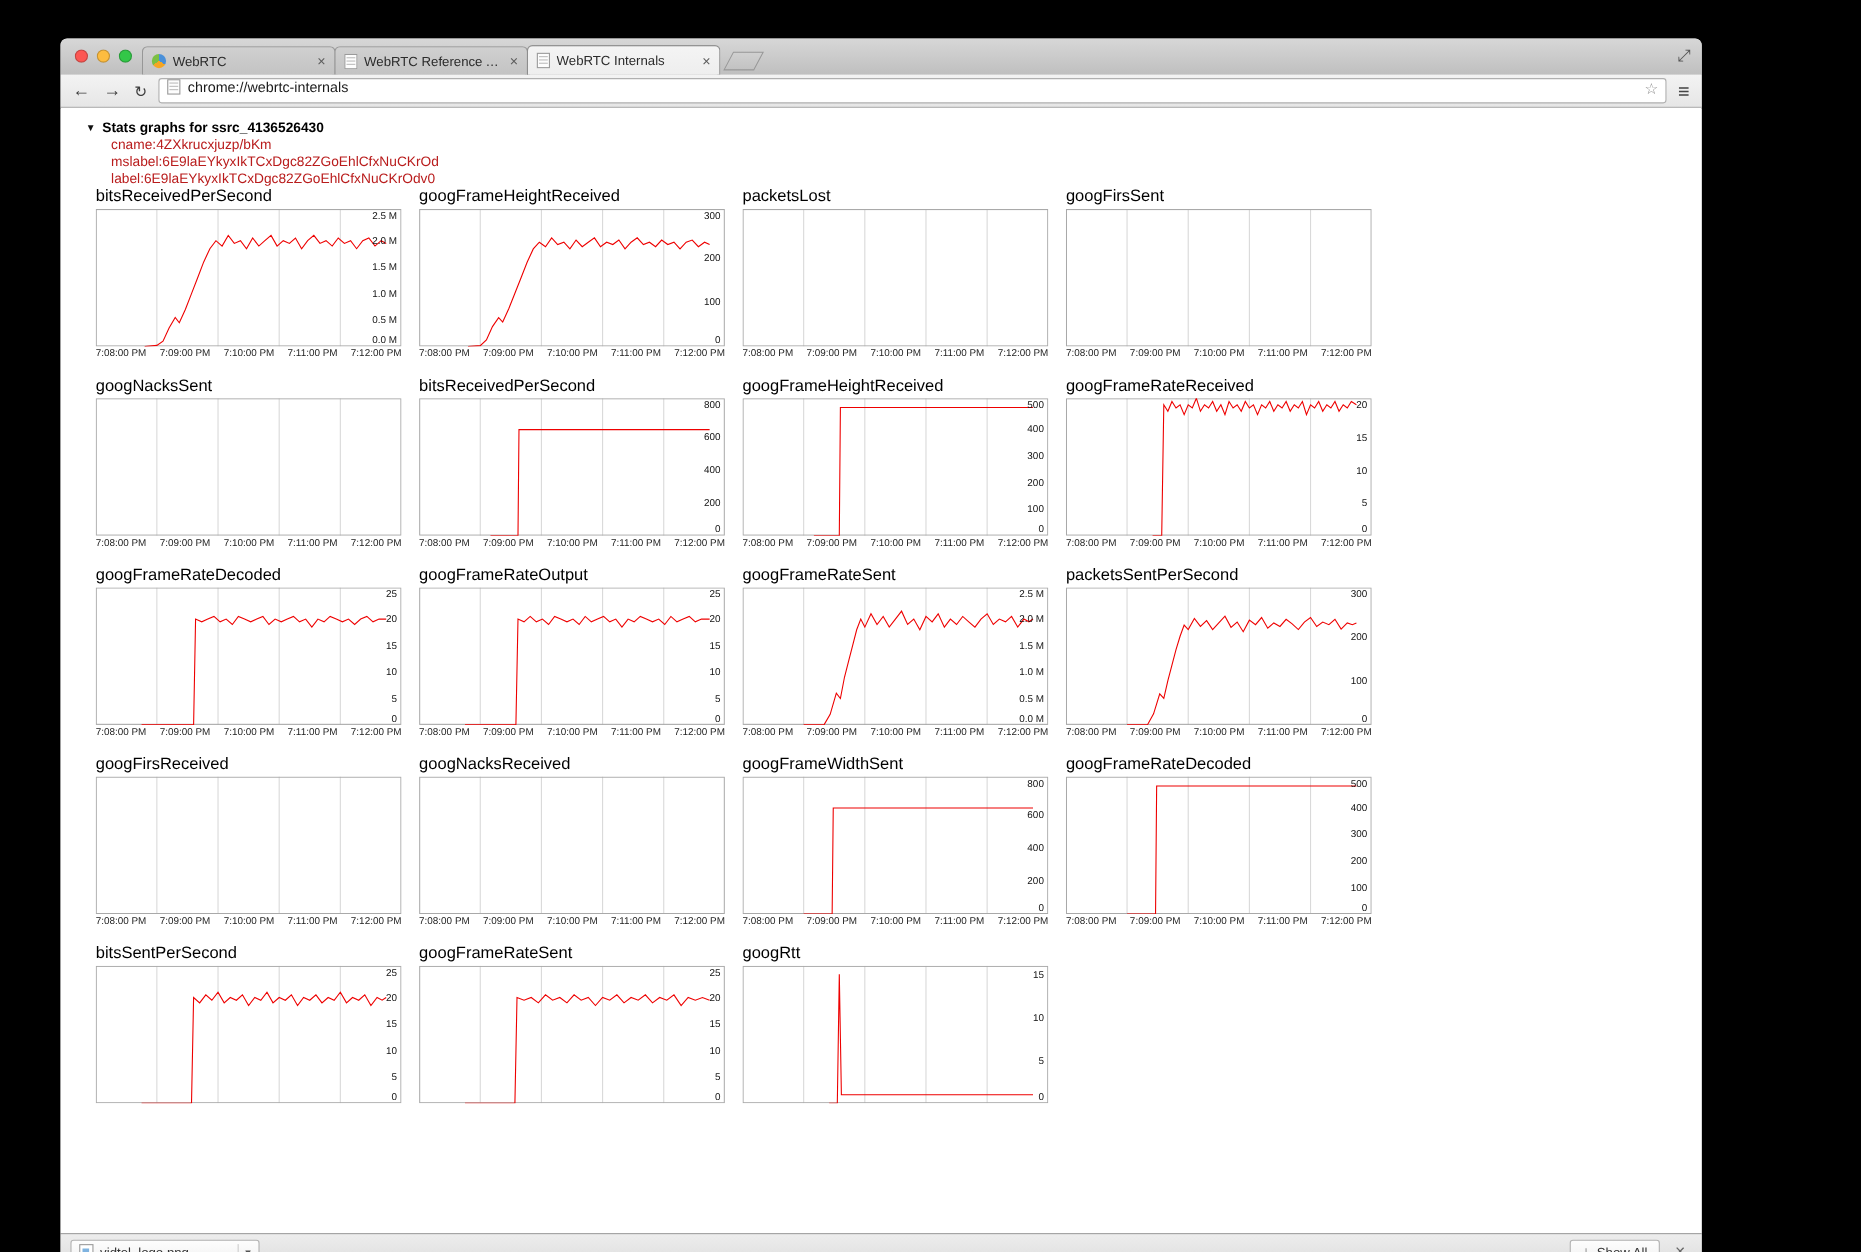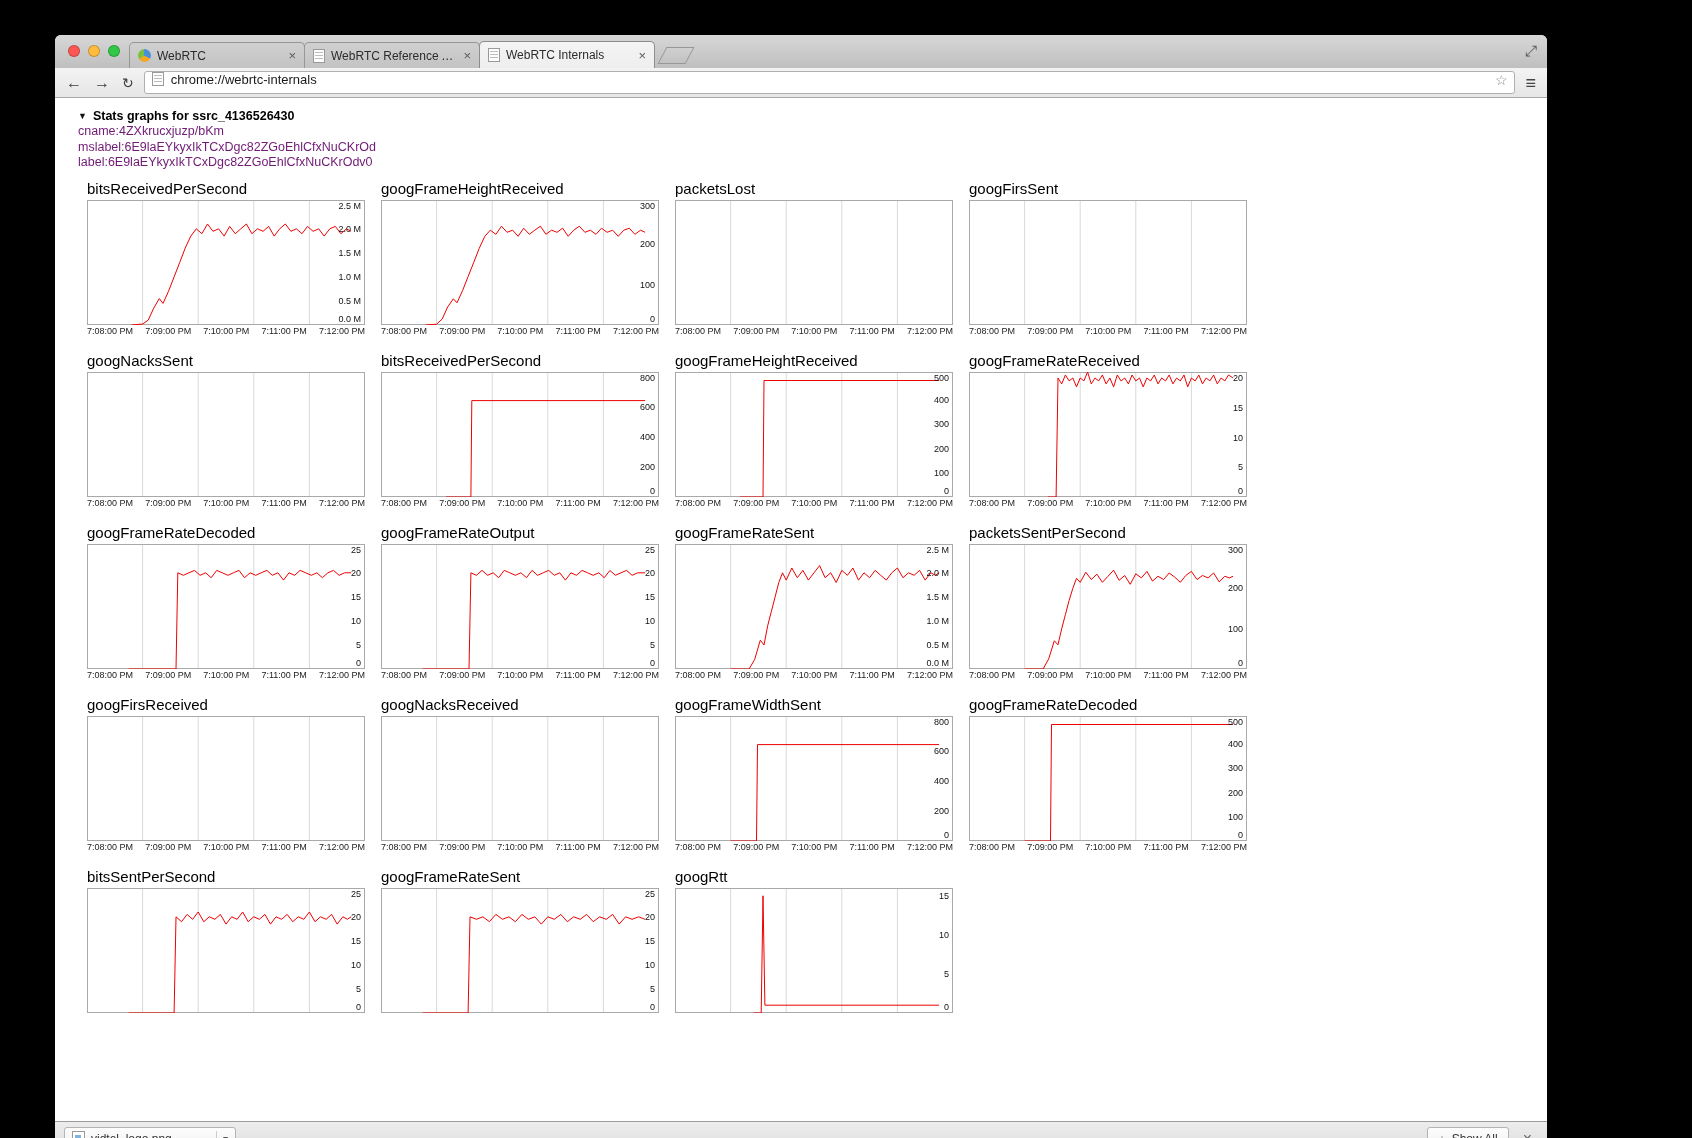--- a/index.html
+++ b/index.html
@@ -35,24 +35,24 @@
   .omnibox{flex:1;height:21px;background:#fff;border:1px solid #b0b0b0;border-radius:3px;
     display:flex;padding:0 7px;gap:7px;font-size:13px;color:#1a1a1a;}
   .omni-spacer{flex:1;}
   .star-icon{color:#8a8a8a;font-size:14px;}
   .menu-icon{color:#444;font-size:18px;line-height:18px;padding:0 2px;}
   
   .content{position:absolute;top:64px;bottom:34px;left:0;right:0;background:#fff;overflow:hidden;
     padding:10px 0 0 23px;box-sizing:border-box;}
   .stats-title-row{display:flex;align-items:center;gap:6px;font-size:12.5px;font-weight:bold;color:#000;}
   .arrow{font-size:9px;color:#111;}
-  .meta{font-size:12.5px;color:#701a75;line-height:14.5px;margin-top:1px;white-space:nowrap;}
+  .meta{font-size:12.5px;color:#b91c1c;line-height:14.5px;margin-top:1px;white-space:nowrap;margin-left:23px;}
   .meta:first-of-type{margin-top:3px;}
   #charts-grid{display:grid;grid-template-columns:repeat(4,278px);column-gap:16px;row-gap:16px;
-    margin-top:10px;margin-left:9px;gap:16px;}
+    margin-left:9px;gap:16px;}
   .chart-title{font-size:15px;color:#000;margin-bottom:3px;white-space:nowrap;}
   .plotwrap svg{display:block;}
   .plotwrap text{font-family:"Liberation Sans",sans-serif;}
   .xlabels{display:flex;justify-content:space-between;font-size:9px;color:#222;margin-top:1px;width:278px;}
   
   .downloads{position:absolute;bottom:0;left:0;right:0;height:34px;background:linear-gradient(#ededed,#dbdbdb);
     border-top:1px solid #9c9c9c;display:flex;align-items:center;padding:16px 9px;gap:8px;box-sizing:border-box;}
   .dl-item{height:24px;background:linear-gradient(#fdfdfd,#f0f0f0);border:1px solid #b4b4b4;border-radius:3px;
     display:flex;align-items:center;padding:0 7px;gap:6px;font-size:12px;color:#333;width:172px;box-sizing:border-box;}
   .file-icon{width:11px;height:13px;background:#fff;border:1px solid #9a9a9a;position:relative;flex:0 0 auto;}

